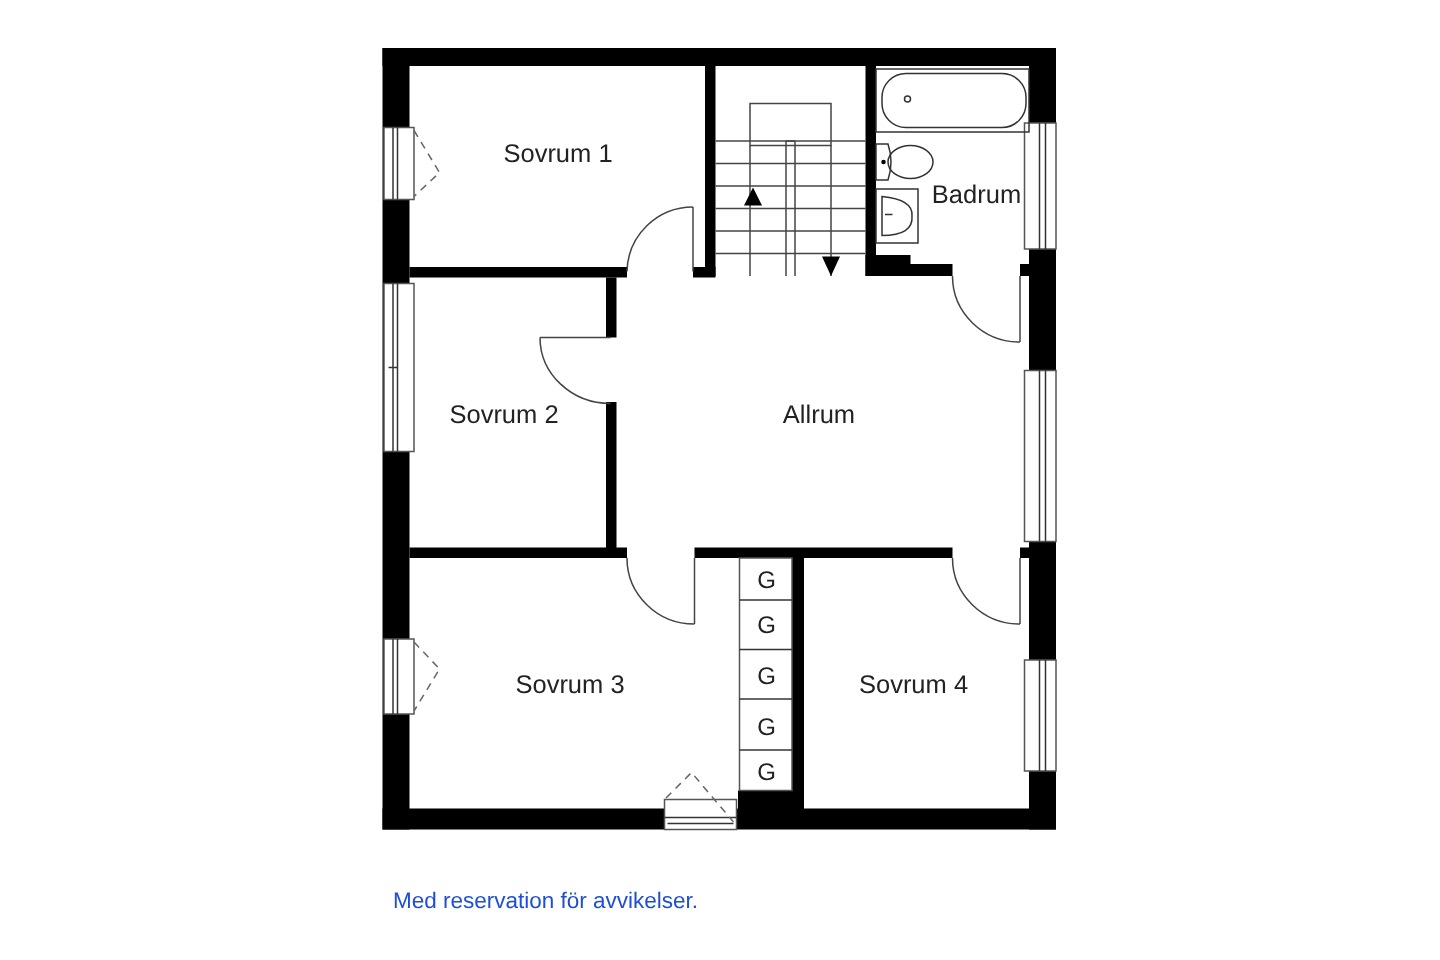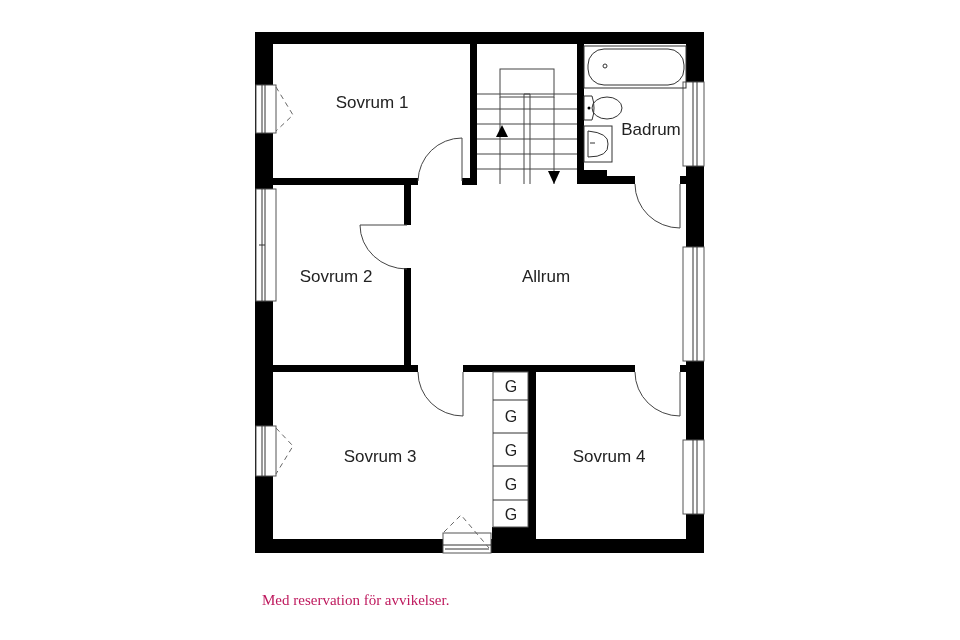--- a/index.html
+++ b/index.html
@@ -10,21 +10,21 @@
     .thin { fill: none; stroke: #333333; stroke-width: 1; }
     .thin-w { fill: #ffffff; stroke: #555555; stroke-width: 1; }
     .dash { fill: none; stroke: #666666; stroke-width: 1; stroke-dasharray: 5 4; }
     .door-arc { fill: none; stroke: #444444; stroke-width: 1; }
     .stair { fill: none; stroke: #444444; stroke-width: 1; }
     .room-label { font-family: "Liberation Sans", "DejaVu Sans", sans-serif;
                   font-size: 17px; fill: #222222; text-anchor: middle; }
     .closet-label { font-family: "Liberation Sans", "DejaVu Sans", sans-serif;
                     font-size: 16px; fill: #222222; text-anchor: middle; }
     .footnote { position: absolute; left: 262px; top: 592px; font-size: 15px;
-                color: #be185d; font-family: Liberation Serif, serif; }
+                color: #1d4ed8; font-family: Liberation Sans, sans-serif; }
   </style>
 </head>
 <body>
 
 <svg id="plan" viewBox="0 0 960 640" xmlns="http://www.w3.org/2000/svg">
 
   <g>
     <rect class="wall" x="255" y="32" width="449" height="12"></rect>
     <rect class="wall" x="255" y="539" width="449" height="14"></rect>
     <rect class="wall" x="255" y="32" width="18" height="521"></rect>

